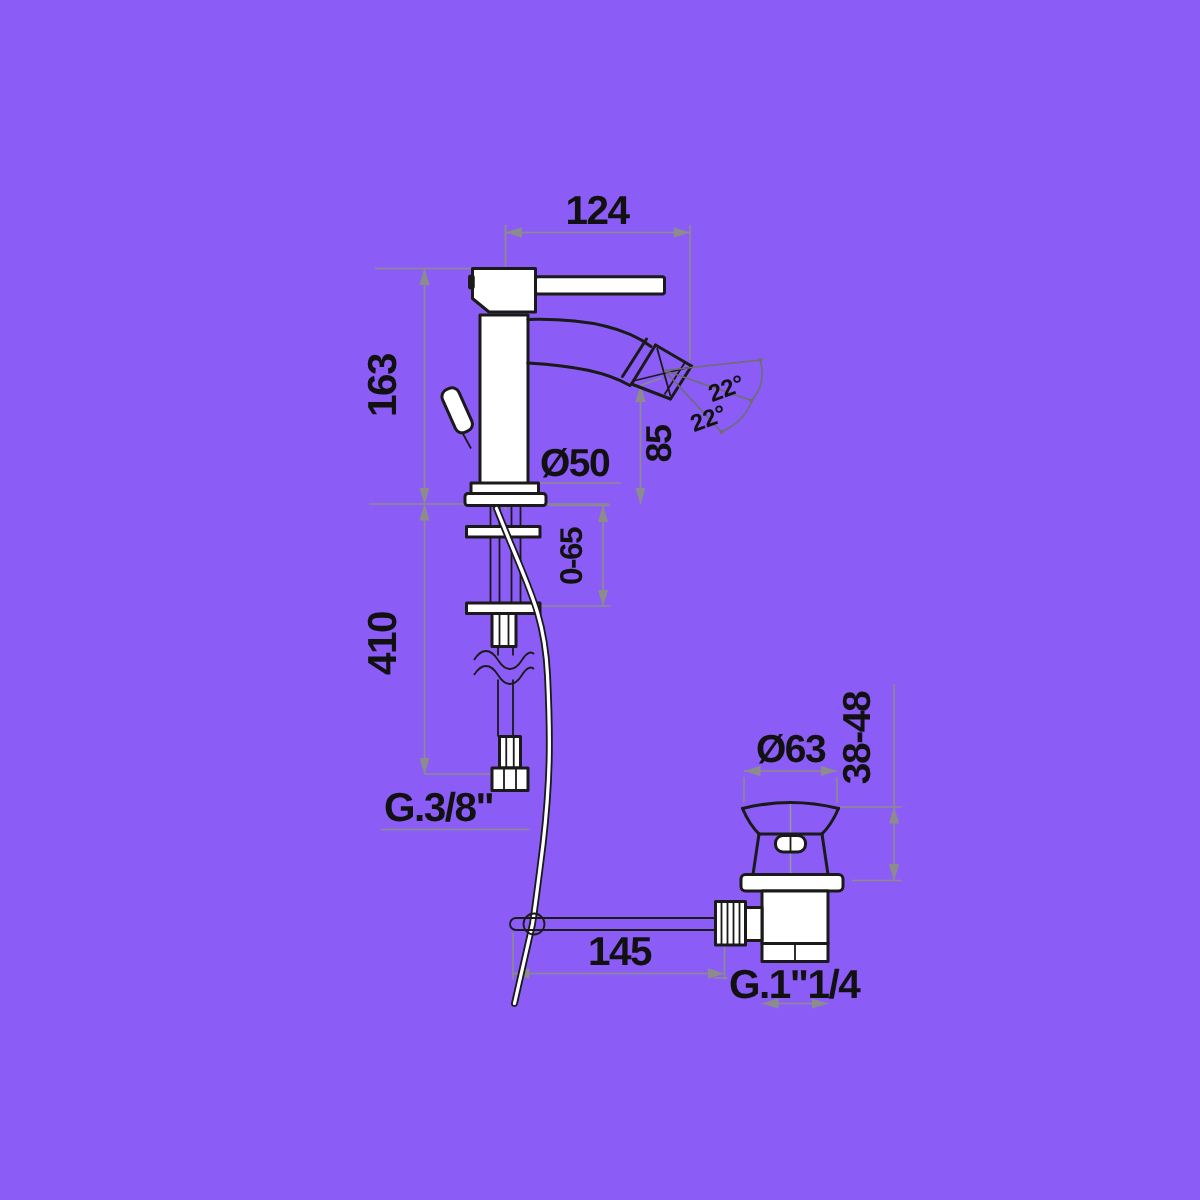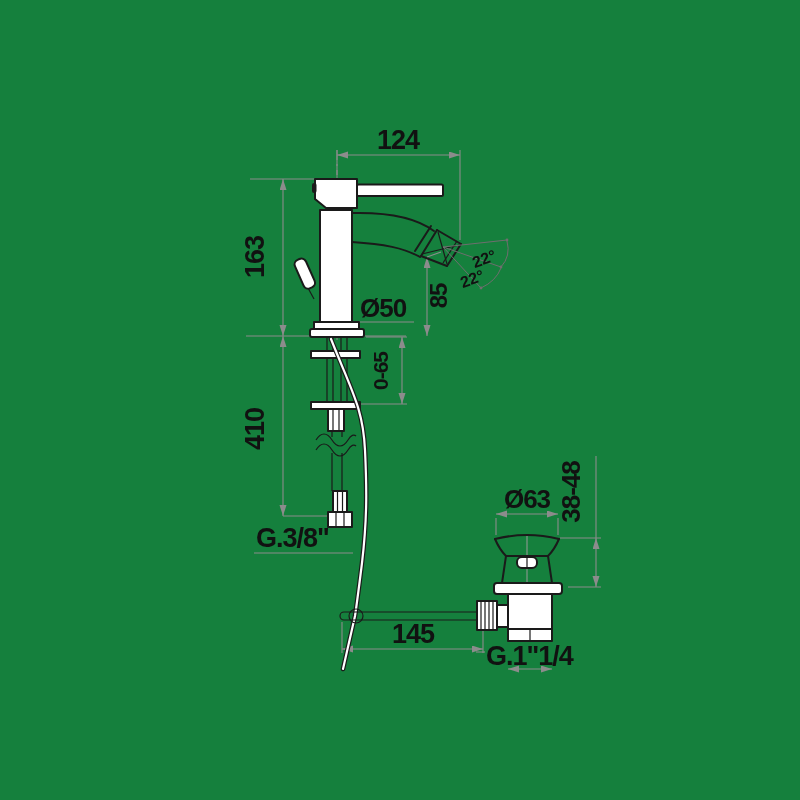--- a/index.html
+++ b/index.html
@@ -1,16 +1,16 @@
 <!DOCTYPE html>
 <html><head>
 <meta charset="utf-8">
 <style>
   html,body{margin:0;padding:0;background:#ffffff;}
-  #stage{position:relative;width:800px;height:800px;background:#15803d;overflow:hidden;
+  #stage{position:relative;width:800px;height:800px;background:#8b5cf6;overflow:hidden;
          font-family:"Liberation Sans",sans-serif;}
   svg{display:block}
   .obj{stroke:#1a1a1a;stroke-width:2;fill:none;stroke-linecap:round;stroke-linejoin:round;}
   .objw{stroke:#1a1a1a;stroke-width:2;fill:#ffffff;stroke-linejoin:round;}
   .objthin{stroke:#1a1a1a;stroke-width:1.2;fill:none;}
   .dim{stroke:#8c8c8c;stroke-width:1.1;fill:none;}
   .fan{stroke:#6e6e6e;stroke-width:1;fill:none;}
   .cl{stroke:#8a8a8a;stroke-width:1;fill:none;stroke-dasharray:10 4 2 4;}
   .axis{stroke:#9a9a9a;stroke-width:1;fill:none;}
   .rodA{stroke:#1a1a1a;stroke-width:4.6;fill:none;stroke-linecap:round;}

